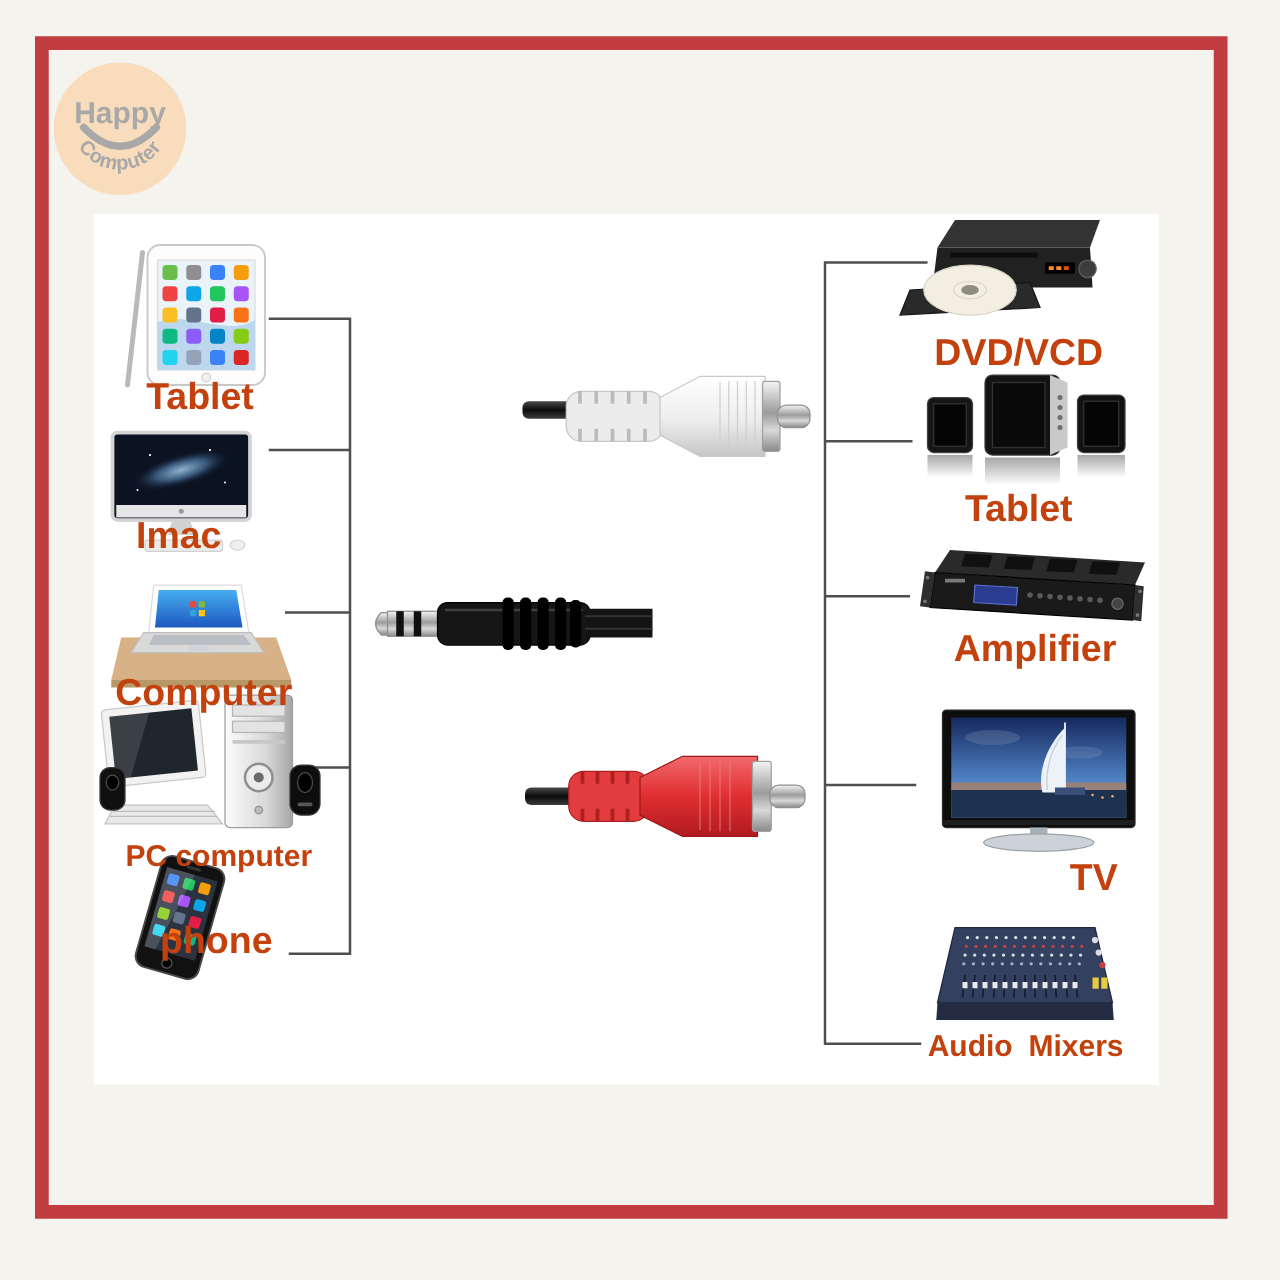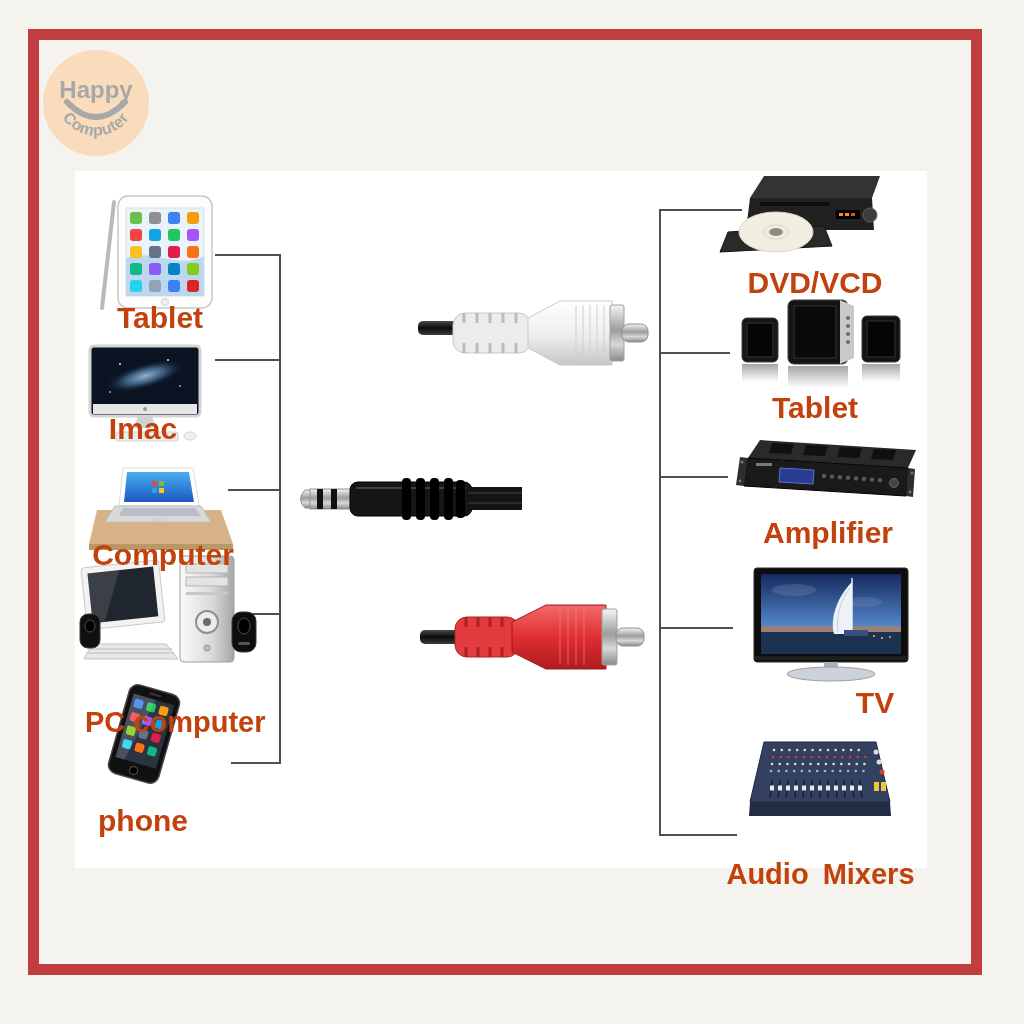--- a/index.html
+++ b/index.html
@@ -18,21 +18,21 @@
   .logo{
     position:absolute;left:43px;top:50px;width:106px;height:106px;text-decoration:underline;
   }
   .overlay{
     position:absolute;left:0;top:0;width:1024px;height:1024px;
   }
   .lbl{
     position:absolute;font-weight:700;font-size:30px;color:#c2410c;
     text-align:center;letter-spacing:0px;white-space:nowrap;
   }
-  .lbl.small{font-size:29px;margin-top:34px;}
+  .lbl.small{font-size:24px;}
 </style>
 </head>
 <body>
 
 <div class="frame"></div>
 <div class="panel"></div>
 
 <div class="logo">
   <svg width="106" height="106" viewBox="0 0 106 106">
     <circle cx="53" cy="53" r="53" fill="#f8dcbc"></circle>
@@ -383,19 +383,19 @@
       <circle cx="134" cy="32" r="2.5" fill="#c8413f"></circle>
     <rect x="126" y="42" width="5" height="9" fill="#e8c93f"></rect>
       <rect x="133" y="42" width="5" height="9" fill="#e8c93f"></rect>
   </g>
 </svg>
 
 <div class="lbl" style="left:85px;top:301px;width:150px;">Tablet</div>
 <div class="lbl" style="left:68px;top:412px;width:150px;">Imac</div>
 <div class="lbl" style="left:88px;top:538px;width:150px;">Computer</div>
 <div class="lbl small" style="left:85px;top:672px;width:180px;">PC computer</div>
-<div class="lbl" style="left:68px;top:804px;width:150px;">phone</div>
+<div class="lbl" style="left:68px;top:736px;width:150px;text-align:right;">phone</div>
 
 <div class="lbl" style="left:740px;top:266px;width:150px;">DVD/VCD</div>
 <div class="lbl" style="left:740px;top:391px;width:150px;">Tablet</div>
-<div class="lbl" style="left:748px;top:516px;width:160px;">Amplifier</div>
+<div class="lbl" style="left:748px;top:503px;width:160px;">Amplifier</div>
 <div class="lbl" style="left:800px;top:686px;width:150px;">TV</div>
 <div class="lbl small" style="left:723px;top:824px;width:195px;word-spacing:6px;">Audio Mixers</div>
 
 </body></html>

